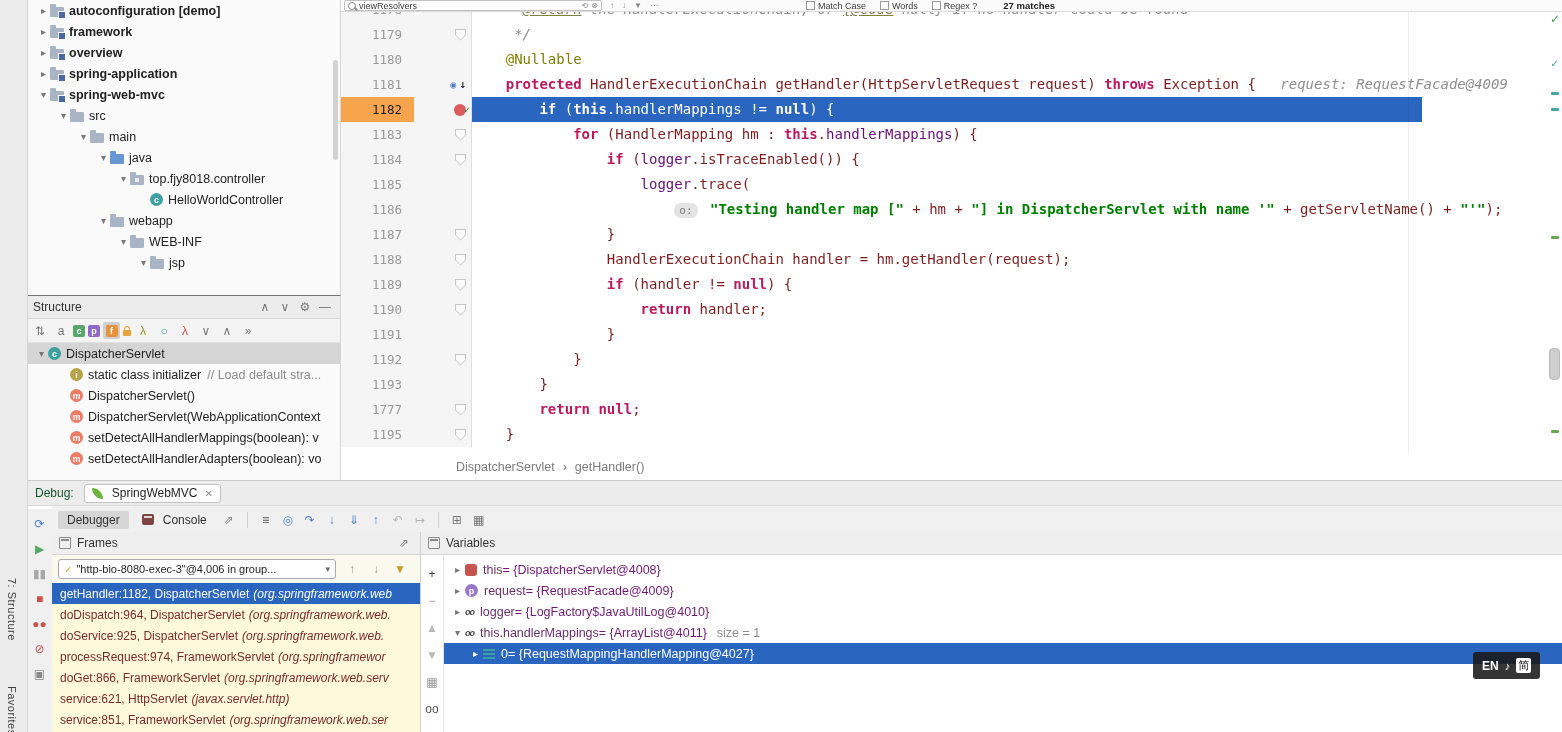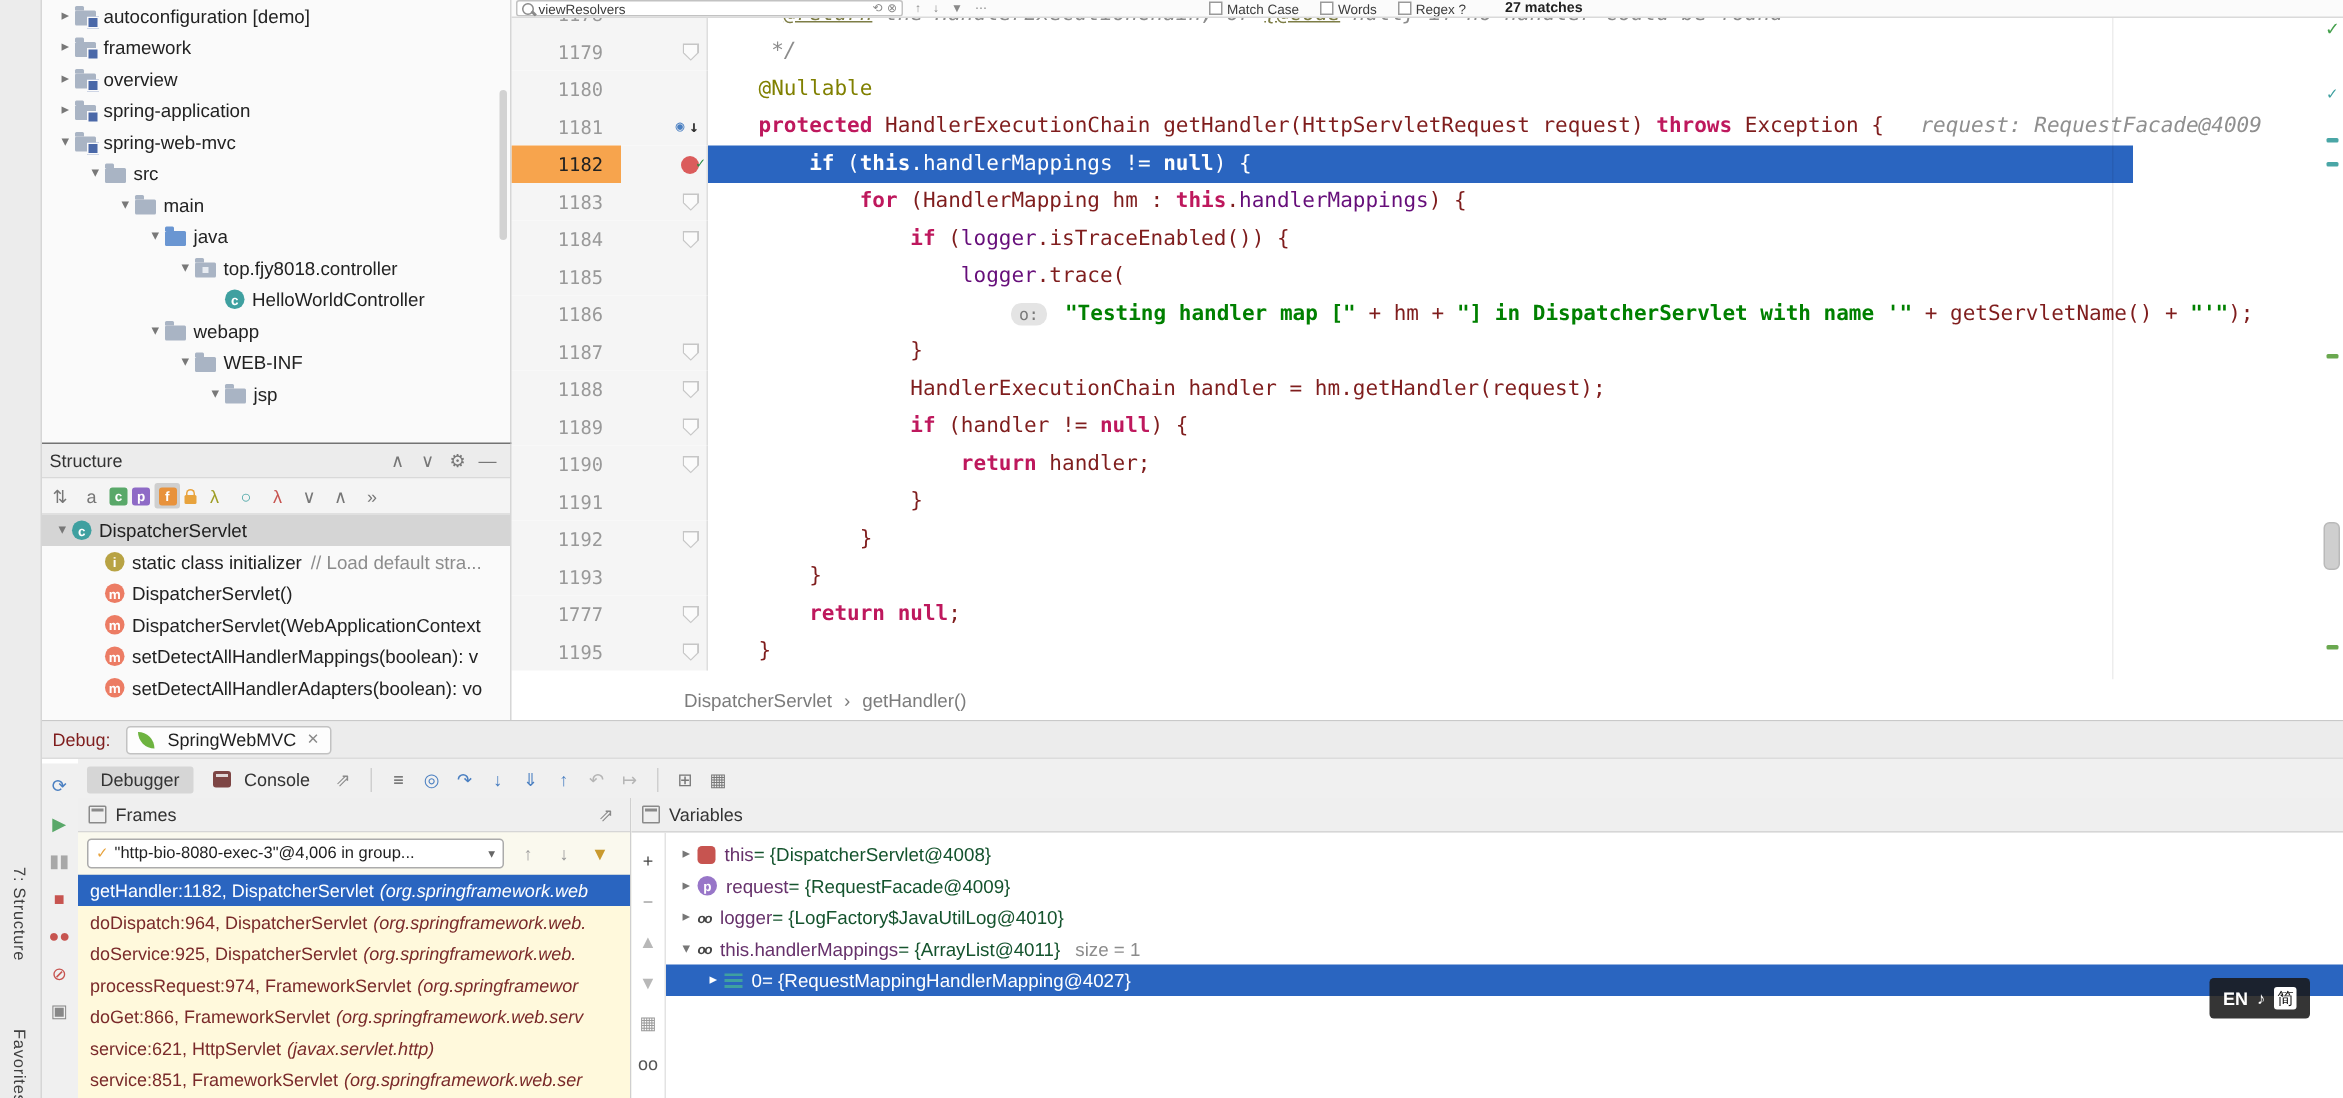--- a/index.html
+++ b/index.html
@@ -7,21 +7,21 @@
      font-family:"Liberation Sans","DejaVu Sans",sans-serif;font-size:12px;color:#1f1f1f}
 
 
 #left-strip{position:absolute;left:0;top:0;width:27px;height:732px;background:#ececec;border-right:1px solid #d6d6d6;z-index:6}
 .vlabel{position:absolute;left:6px;writing-mode:vertical-rl;font-size:11px;color:#3f3f3f;letter-spacing:.5px;cursor:default}
 
 
 #project-panel{position:absolute;left:27px;top:0;width:313px;height:295px;background:#fafafa;border-right:1px solid #d6d6d6;overflow:hidden;z-index:2}
 #structure-panel{position:absolute;left:27px;top:295px;width:313px;height:185px;background:#fafafa;border-right:1px solid #d6d6d6;border-top:1px solid #737373;overflow:hidden;z-index:2}
 .trow{display:flex;align-items:center;height:21px;white-space:nowrap;font-size:12.5px;color:#222}
-.trow.b .lbl{font-weight:normal}
+.trow.b .lbl{font-weight:bold}
 .trow.sel{background:#d5d5d5}
 .chev{width:13px;flex:none;text-align:center;color:#787878;font-size:10px}
 .lbl{margin-left:1px}
 .cmt{color:#8c8c8c;margin-left:6px}
 .vscroll{position:absolute;right:2px;top:60px;width:5px;height:100px;background:#d2d2d2;border-radius:3px}
 
 .pheader{height:22px;background:#ececec;border-bottom:1px solid #d9d9d9;display:flex;align-items:center;padding:0 6px;color:#333}
 .pheader .sp{flex:1}
 .ptoolbar{height:23px;background:#f4f4f4;border-bottom:1px solid #e0e0e0;display:flex;align-items:center;padding:0 4px;gap:3px}
 .tbtn{min-width:17px;height:17px;display:inline-flex;align-items:center;justify-content:center;border-radius:2px}
@@ -89,21 +89,21 @@
 .exec-a{color:#4a7fc1;font-size:10px}
 .exec-b{color:#333;font-size:11px;font-weight:bold}
 .guide{position:absolute;left:1068px;top:11px;bottom:27px;width:1px;background:rgba(0,0,0,.07);z-index:2}
 #breadcrumb{position:absolute;left:0;right:0;bottom:0;height:27px;background:#fff;display:flex;align-items:center;gap:8px;padding-left:116px;color:#7c7c7c;font-size:12.5px;z-index:4}
 #edit-marks{position:absolute;right:0;top:0;width:14px;bottom:27px;z-index:6}
 .mk{position:absolute;right:3px;width:8px;height:3px;border-radius:1px}
 
 
 #debug-panel{position:absolute;left:27px;top:480px;width:1535px;height:252px;background:#fff;border-top:1px solid #c9c9c9;z-index:3}
 .dtabs{height:24px;background:#ececec;display:flex;align-items:center;padding-left:8px;gap:10px;border-bottom:1px solid #dcdcdc}
-.dlabel{color:#7f1d1d}
+.dlabel{color:#14532d}
 .session-tab{display:flex;align-items:center;gap:5px;background:#fdfdfd;border:1px solid #c2c2c2;border-radius:3px;padding:1px 7px;height:19px;box-sizing:border-box}
 .session-tab .x{color:#8a8a8a;font-size:10px;margin-left:2px}
 .dtoolbar{height:27px;background:#f0f0f0;border-bottom:1px solid #d6d6d6;display:flex;align-items:center;margin-left:25px;padding-left:6px;gap:4px}
 .vtab{display:flex;align-items:center;gap:5px;padding:2px 9px;border-radius:2px;color:#333}
 .vtab.active{background:#d6d6d6}
 .sep{width:1px;height:16px;background:#cfcfcf;margin:0 5px}
 #debug-left-icons{position:absolute;left:0;top:28px;bottom:0;width:25px;display:flex;flex-direction:column;align-items:center;padding-top:8px;gap:11px;background:#f0f0f0}
 .dcontent{position:absolute;left:25px;right:0;top:51px;bottom:0;display:flex}
 #frames-col{width:368px;display:flex;flex-direction:column;background:#fff9dc;border-right:1px solid #cfcfcf;flex:none;overflow:hidden}
 .subheader{height:22px;background:#efefef;border-bottom:1px solid #d6d6d6;display:flex;align-items:center;gap:6px;padding:0 7px;color:#333;flex:none}
@@ -117,21 +117,21 @@
 .frow{height:21px;display:flex;align-items:center;padding:0 8px;white-space:nowrap;font-size:12px;color:#7a2a2a}
 .frow .fpkg{font-style:italic;margin-left:4px}
 .frow.sel{background:#2a65c0;color:#fff}
 #vars-col{flex:1;display:flex;flex-direction:column;background:#fff;min-width:0}
 .vars-body{flex:1;display:flex;min-height:0}
 #vars-toolbar{width:22px;border-right:1px solid #e3e3e3;display:flex;flex-direction:column;align-items:center;padding-top:12px;gap:13px;font-size:11px;flex:none}
 #vars-tree{flex:1;min-width:0;padding-top:4px}
 .vrow{height:21px;display:flex;align-items:center;white-space:nowrap;font-size:12.5px}
 .vrow .vchev{width:15px;text-align:center;color:#777;font-size:10px;flex:none}
 .vrow .vname{color:#66316b;margin-left:2px}
-.vrow .vval{color:#14532d}
+.vrow .vval{color:#701a75}
 .vrow .vextra{color:#8c8c8c;margin-left:10px}
 .vrow.sel{background:#2a65c0}
 .vrow.sel .vname,.vrow.sel .vval,.vrow.sel .vchev,.vrow.sel .vextra{color:#fff}
 
 
 #ime-badge{position:absolute;left:1473px;top:652px;height:27px;background:rgba(25,25,25,.88);border-radius:3px;display:flex;align-items:center;gap:6px;padding:0 9px;color:#fff;z-index:20}
 #ime-badge .jian{background:#fff;color:#111;font-size:11px;padding:0 2px;border-radius:2px}
 </style>
 </head>
 <body>

